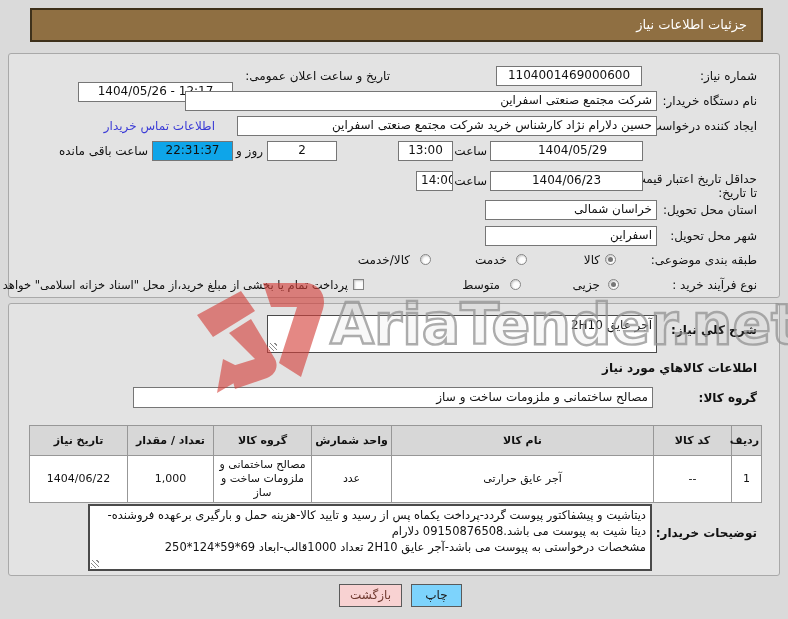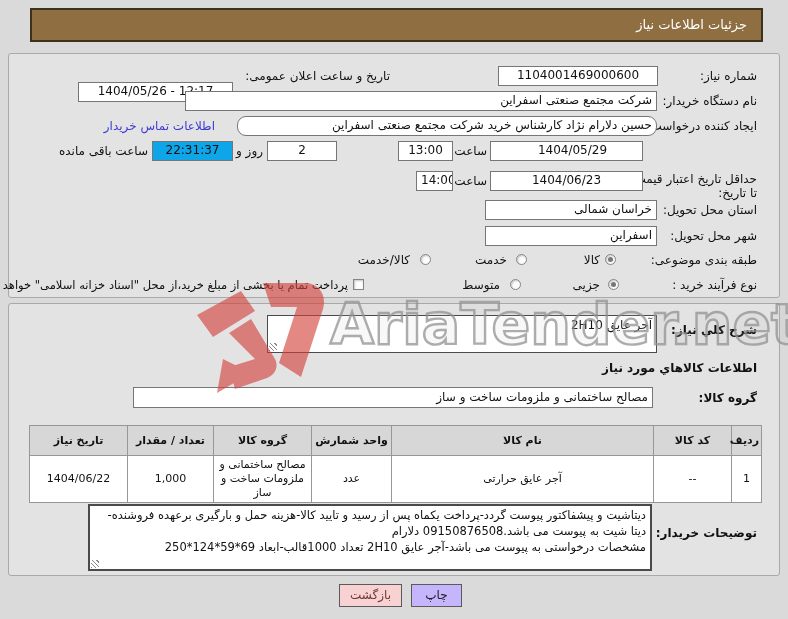--- a/index.html
+++ b/index.html
@@ -42,48 +42,48 @@
 
   #goods-table { position:absolute; right:26px; top:425px; width:732px; }
   #goods-table table { width:732px; border-collapse:collapse; direction:rtl; table-layout:fixed; }
   #goods-table th, #goods-table td { border:1px solid #979797; font-size:11px;
     text-align:center; vertical-align:middle; padding:2px; color:#111; }
   #goods-table th { background:#d7d7d7; height:30px; font-weight:bold; }
   #goods-table td { height:46px; line-height:14px; background:#fff; }
 
   .btn { position:absolute; top:584px; height:23px; border:1px solid #5a5a5a;
     font-size:12px; text-align:center; line-height:20px; cursor:pointer; }
-  #btn-print { right:326px; width:51px; background:#c4b5fd; color:#1c1c1c; }
+  #btn-print { right:326px; width:51px; background:#7dd3fc; color:#1c1c1c; }
   #btn-back  { right:386px; width:63px; background:#f8d2d2; color:#703a30; }
 
   .wm { position:absolute; pointer-events:none; z-index:9; }
   #wm-text { left:330px; top:291px; direction:ltr; font-weight:bold; font-size:57px;
     letter-spacing:0px; color:rgba(190,190,190,0.10);
     -webkit-text-stroke:2.4px rgba(145,145,145,0.75); white-space:nowrap; }
   #wm-logo { left:193px; top:281px; width:140px; height:114px; opacity:0.62; }
 </style>
 </head>
 <body>
 
 <div id="screen">
 
   <div class="titlebar">جزئیات اطلاعات نیاز</div>
 
   <div class="panel" id="panel1"></div>
 
   <div class="lbl" style="right:31px; top:66px;">شماره نیاز:</div>
-  <div class="inp num" style="right:130px; top:66px; width:160px;margin-left:19px;">1104001469000600</div>
+  <div class="inp num" style="right:146px; top:66px; width:146px;margin-left:19px;">1104001469000600</div>
   <div class="lbl" style="right:398px; top:66px;">تاریخ و ساعت اعلان عمومی:</div>
   <div class="inp num" style="right:555px; top:66px; width:155px;margin-top:16px;">1404/05/26 - 12:17</div>
 
   <div class="lbl" style="right:31px; top:91px;">نام دستگاه خریدار:</div>
   <div class="inp" style="right:131px; top:91px; width:472px;">شرکت مجتمع صنعتی اسفراین</div>
 
   <div class="lbl" style="right:31px; top:116px;">ایجاد کننده درخواست:</div>
-  <div class="inp" style="right:131px; top:116px; width:420px;border-radius:9px;">حسین دلارام نژاد کارشناس خرید شرکت مجتمع صنعتی اسفراین</div>
+  <div class="inp" style="right:131px; top:116px; width:420px;">حسین دلارام نژاد کارشناس خرید شرکت مجتمع صنعتی اسفراین</div>
   <div class="link" style="right:573px; top:116px;">اطلاعات تماس خریدار</div>
 
   <div class="inp num" style="right:145px; top:141px; width:153px;padding-left:16px;">1404/05/29</div>
   <div class="lbl" style="right:301px; top:141px;">ساعت</div>
   <div class="inp num" style="right:335px; top:141px; width:55px;">13:00</div>
   <div class="inp num" style="right:451px; top:141px; width:70px;">2</div>
   <div class="lbl" style="right:525px; top:141px;">روز و</div>
   <div class="inp num yellow" style="right:555px; top:141px; width:81px;">22:31:37</div>
   <div class="lbl" style="right:640px; top:141px;">ساعت باقی مانده</div>
 

